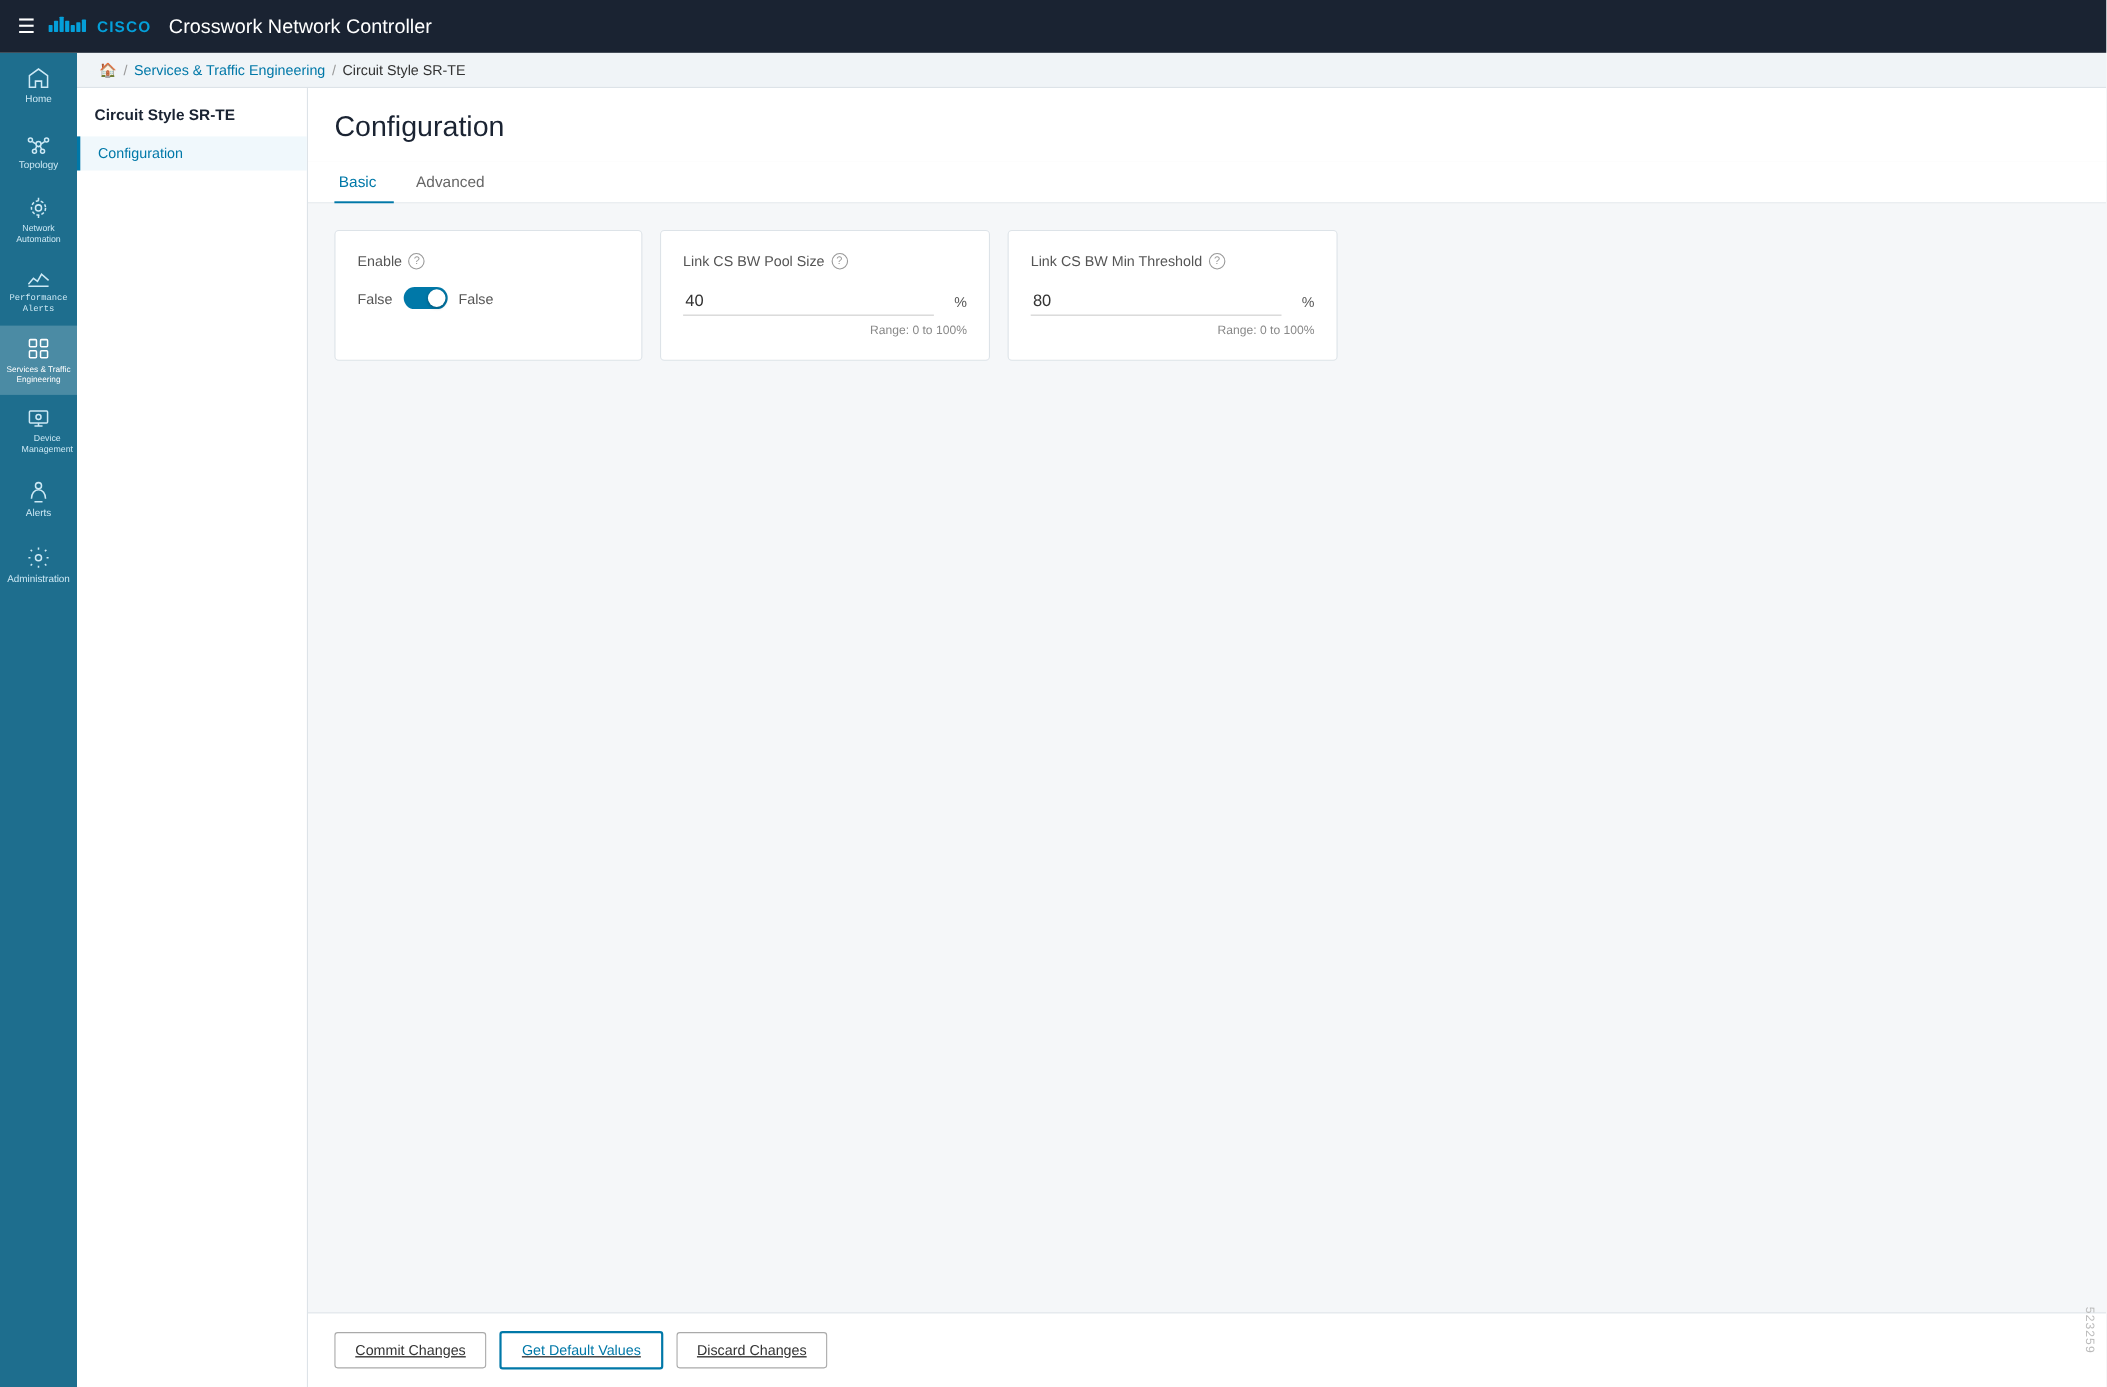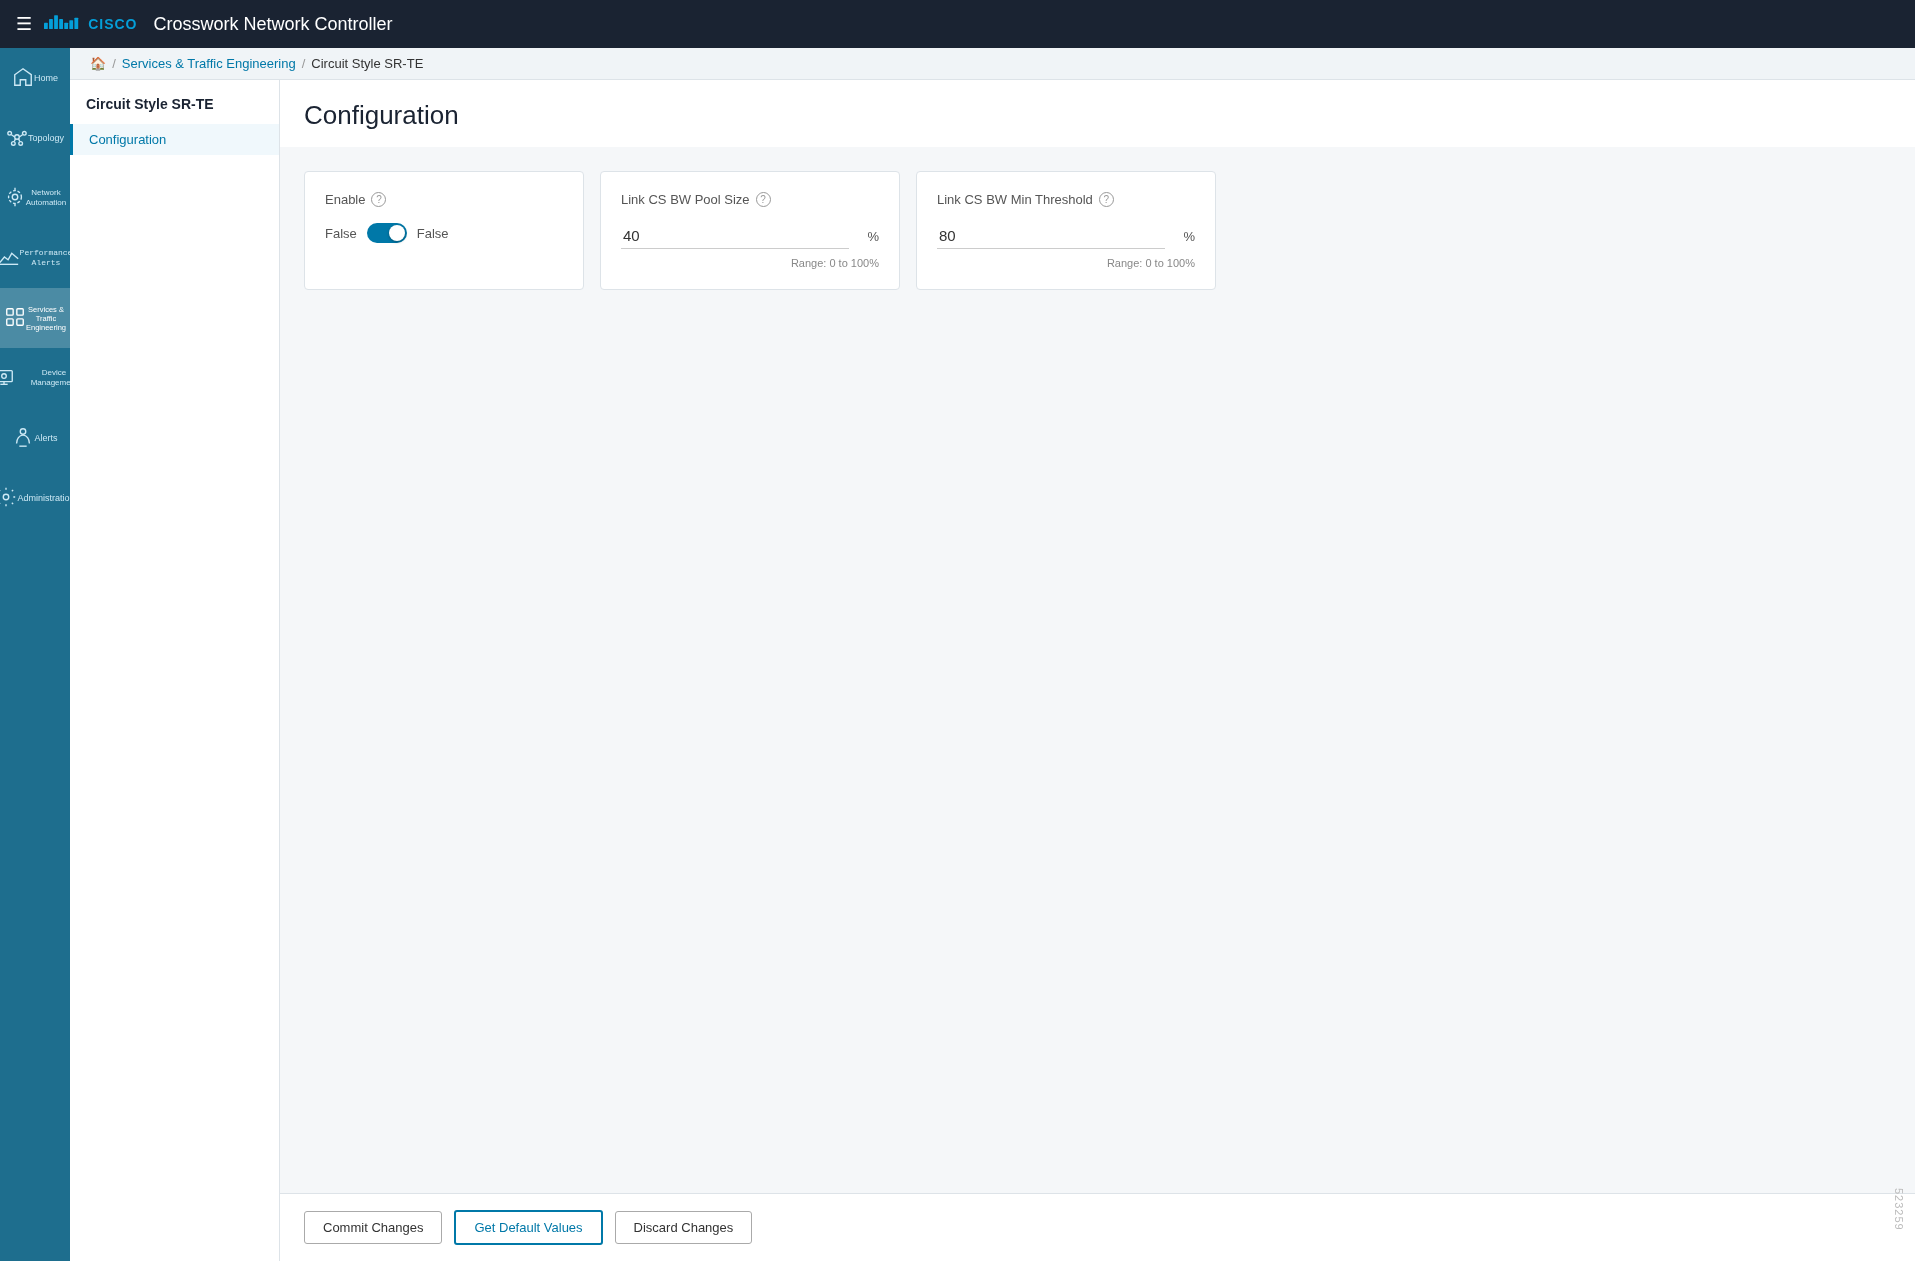--- a/index.html
+++ b/index.html
@@ -46,21 +46,21 @@
       background: #1e6e8e;
       display: flex;
       flex-direction: column;
       align-items: center;
       padding-top: 0;
       flex-shrink: 0;
       overflow-y: auto;
     }
     .sidebar-item {
       display: flex;
-      flex-direction: row;
+      flex-direction: column;
       align-items: center;
       justify-content: center;
       width: 100%;
       padding: 10px 4px;
       cursor: pointer;
       color: #cde9f5;
       text-decoration: none;
       min-height: 60px;
     }
     .sidebar-item.active { background: rgba(255,255,255,0.2); }
@@ -283,20 +283,21 @@
 
     
     .panel-footer {
       background: #fff;
       border-top: 1px solid #dde3e8;
       padding: 16px 24px;
       display: flex;
       align-items: center;
       gap: 12px;
       flex-shrink: 0;
+      text-decoration: underline;
     }
     .btn {
       padding: 8px 18px;
       border-radius: 3px;
       font-size: 13px;
       cursor: pointer;
       font-family: inherit;
     }
     .btn-default {
       background: #fff;
@@ -459,20 +460,24 @@
       <div class="left-panel">
         <div class="left-panel-title">Circuit Style SR-TE</div>
         <div class="left-nav-item active">Configuration</div>
       </div>
 
       <div class="main-panel">
         <div class="page-header">
           <h1 class="page-title">Configuration</h1>
         </div>
 
+        <div class="tabs-bar">
+          <div class="tab-item active">Basic</div>
+          <div class="tab-item">Advanced</div>
+        </div>
 
         <div class="panel-body">
           <div class="cards-row">
 
             <div class="config-card">
               <div class="card-label">
                 <span>Enable</span>
                 <span class="help-icon">?</span>
               </div>
               <div class="toggle-row">

